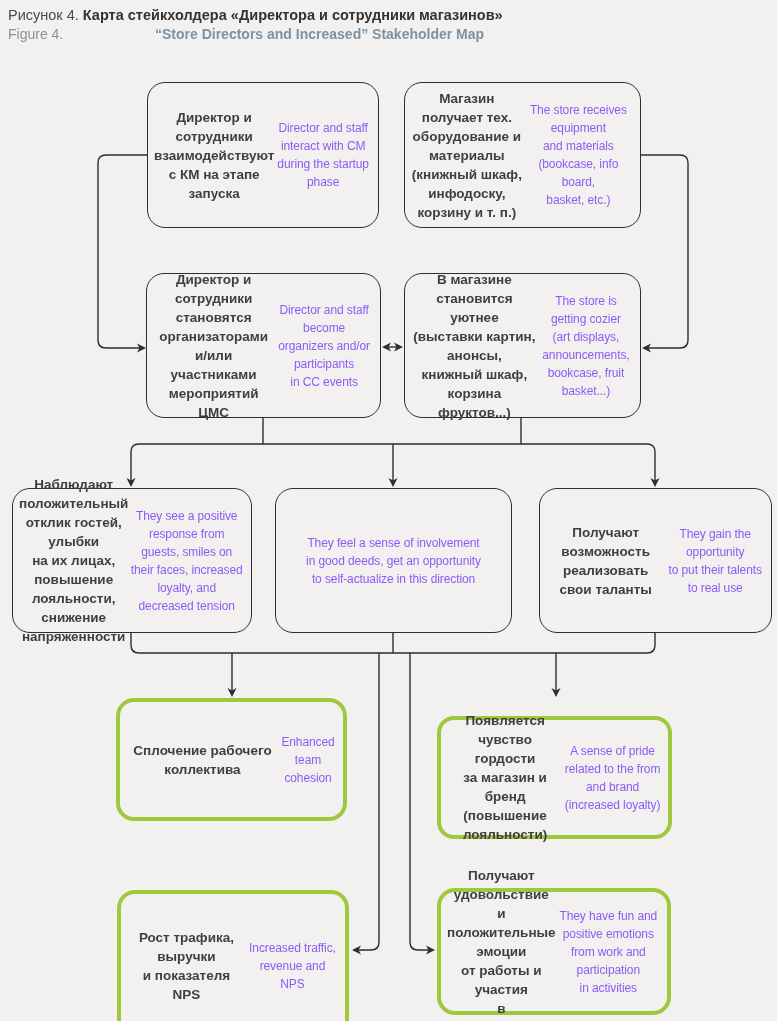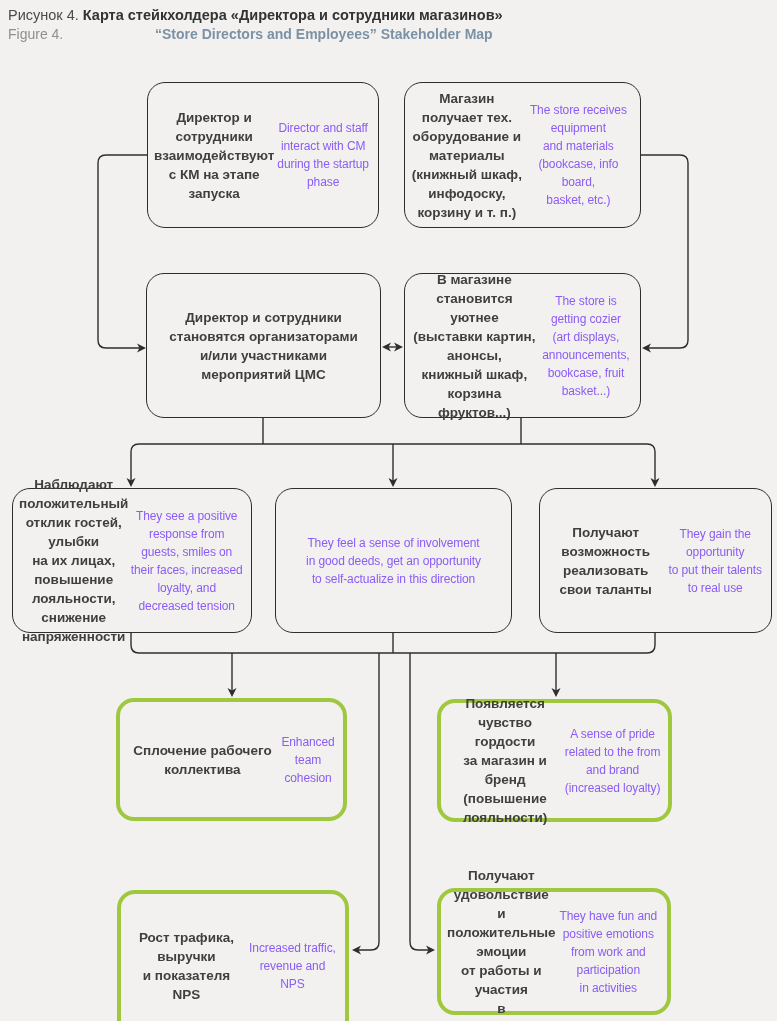--- a/index.html
+++ b/index.html
@@ -27,21 +27,21 @@
   .node .ru{white-space:pre-line;font-size:13.5px;line-height:19px;font-weight:600;color:#3f3f3f;}
   .node .en{white-space:pre-line;font-size:12px;line-height:18px;font-weight:400;color:#8b5cf6;letter-spacing:-0.1px;}
 </style>
 </head>
 <body>
 
 <div class="canvas">
 
   <div class="hdr">
     <div class="hdr-line1"><span>Рисунок 4.</span> <b>Карта стейкхолдера «Директора и сотрудники магазинов»</b></div>
-    <div class="hdr-line2"><span class="fig-label">Figure 4.</span><span class="fig-title-en">“Store Directors and Employees” Stakeholder Map</span></div>
+    <div class="hdr-line2"><span class="fig-label">Figure 4.</span><span class="fig-title-en">“Store Directors and Increased” Stakeholder Map</span></div>
   </div>
 
   <svg class="wires" viewBox="0 0 777 1021">
 
     <path d="M 147 155 H 106 Q 98 155 98 163 V 340 Q 98 348 106 348 H 140"></path>
     <polygon points="146,348 137,343.5 139.5,348 137,352.5"></polygon>
 
     <path d="M 641 155 H 680 Q 688 155 688 163 V 340 Q 688 348 680 348 H 648"></path>
     <polygon points="642,348 651,343.5 648.5,348 651,352.5"></polygon>
 
@@ -87,20 +87,23 @@
     <div class="en">The store receives equipment
 and materials (bookcase, info board,
 basket, etc.)</div>
   </div>
 
   <div class="node" style="left:146px;top:273px;width:235px;height:145px;">
     <div class="ru">Директор и сотрудники
 становятся организаторами
 и/или участниками
 мероприятий ЦМС</div>
+    <div class="en">Director and staff become
+organizers and/or participants
+in CC events</div>
   </div>
   <div class="node" style="left:404px;top:273px;width:237px;height:145px;">
     <div class="ru">В магазине становится уютнее
 (выставки картин, анонсы,
 книжный шкаф,
 корзина фруктов...)</div>
     <div class="en">The store is getting cozier
 (art displays, announcements,
 bookcase, fruit basket...)</div>
   </div>
@@ -125,21 +128,21 @@
 реализовать свои таланты</div>
     <div class="en">They gain the opportunity
 to put their talents to real use</div>
   </div>
 
   <div class="node green" style="left:116px;top:698px;width:231px;height:123px;">
     <div class="ru">Сплочение рабочего коллектива</div>
     <div class="en">Enhanced team
 cohesion</div>
   </div>
-  <div class="node green" style="left:437px;top:699px;width:235px;height:123px;">
+  <div class="node green" style="left:437px;top:716px;width:235px;height:123px;border-radius:17px;">
     <div class="ru">Появляется чувство гордости
 за магазин и бренд (повышение
 лояльности)</div>
     <div class="en">A sense of pride related to the from
 and brand (increased loyalty)</div>
   </div>
 
   <div class="node green" style="left:117px;top:890px;width:232px;height:151px;">
     <div class="ru">Рост трафика,
 выручки

